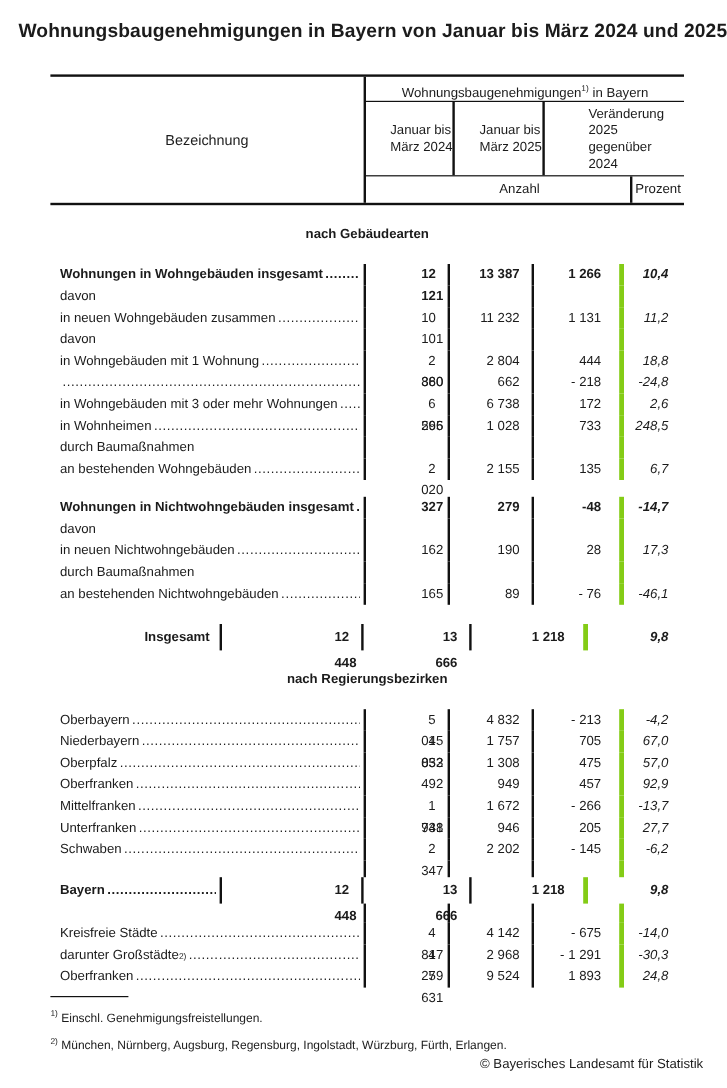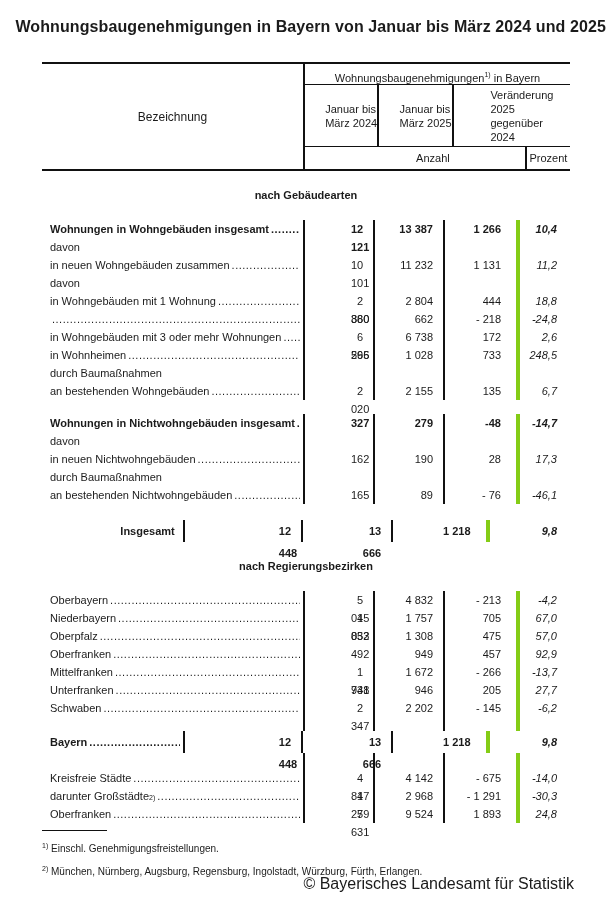--- a/index.html
+++ b/index.html
@@ -88,22 +88,22 @@
   .trow .c2 { width:70px; border-right:2px solid #111; padding-right:10px; }
   .trow .c3 { width:75px; border-right:4px solid #84cc16; padding-right:15px; }
   .trow .c4 { width:50px; padding-right:13px; font-style:italic; }
   .trow.b { font-weight:bold; }
 
   
   .fn-sep { width:65px; border-top:1.5px solid #111; margin-top:7px; }
   .footnote { font-size:10px; margin-top:11px; color:#1b1b1b; }
   .footnote sup { font-size:7px; }
   .copyright {
-    position:absolute; right:32px; bottom:14px;
-    font-size:16px;
+    position:absolute; right:20px; bottom:14px;
+    font-size:11px;
   }
 </style>
 </head>
 <body>
 
 <div class="page">
 
   <div class="title">Wohnungsbaugenehmigungen in Bayern von Januar bis März 2024 und 2025</div>
 
   <div class="tablewrap">

